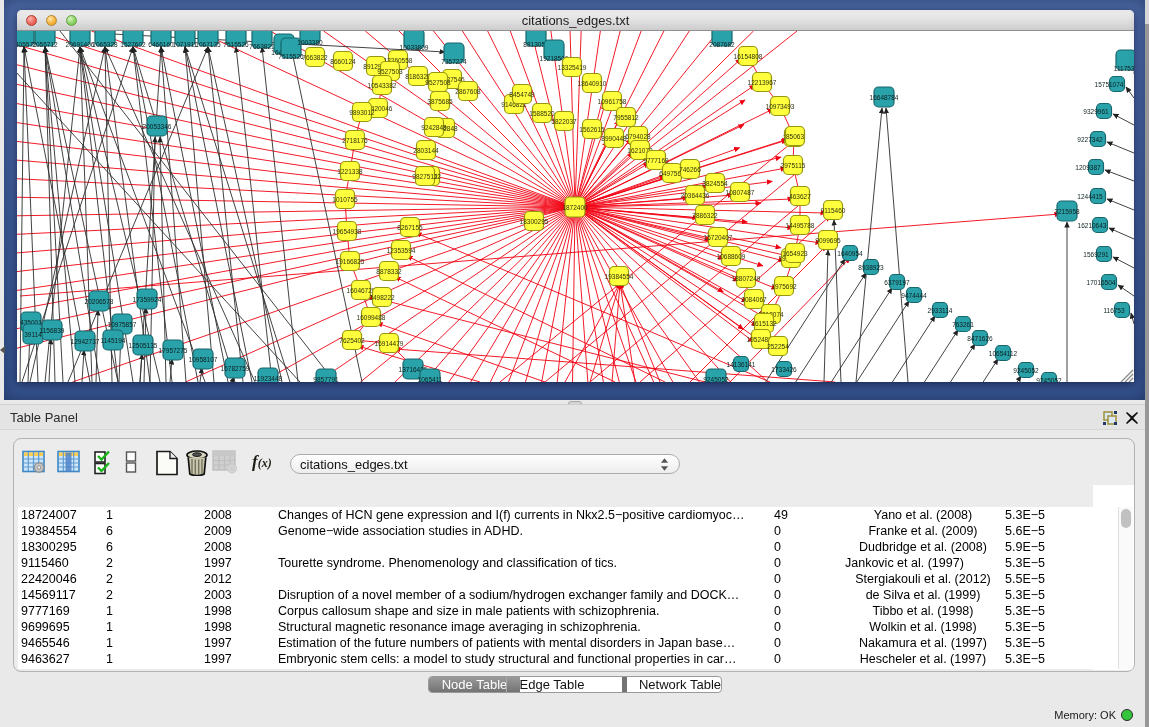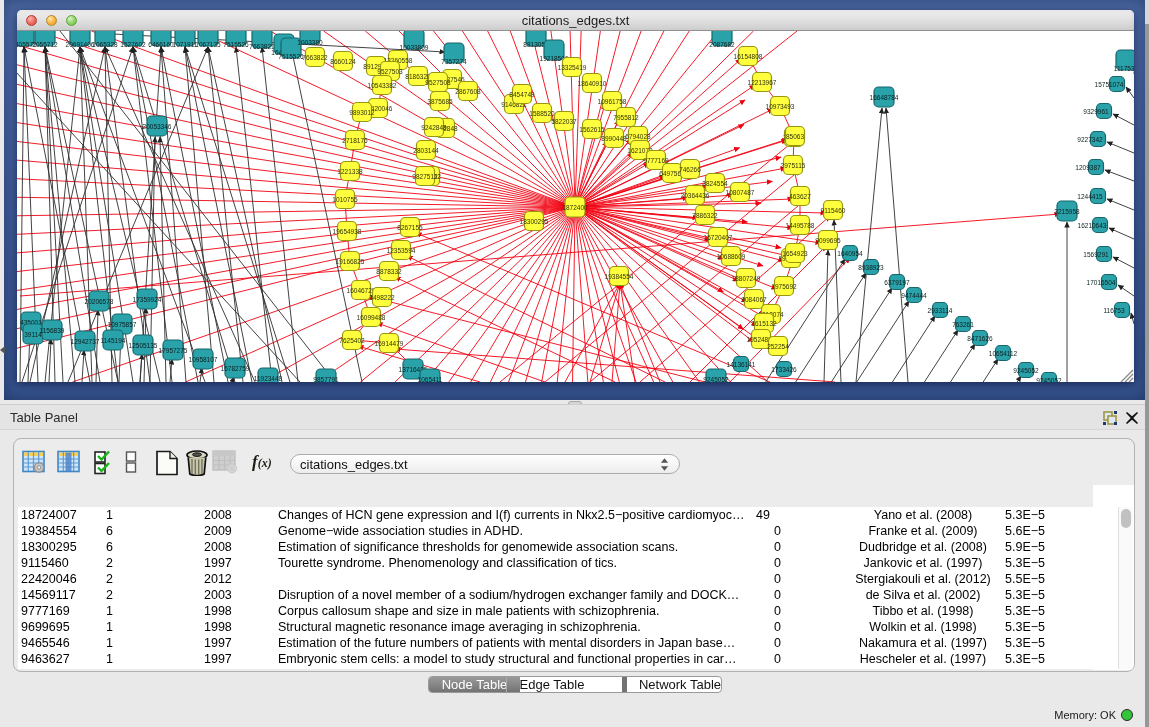--- a/index.html
+++ b/index.html
@@ -913,66 +913,65 @@
   <div style="position:absolute;left:1079px;top:46px;width:43px;height:185px;background:#fff"></div>
 
   <div style="position:absolute;left:1104px;top:68px;width:15px;height:162px;background:#fafafa;border-left:1px solid #e0e0e0"></div>
   <div style="position:absolute;left:1106.5px;top:70px;width:10px;height:19px;background:#c1c1c1;border-radius:5px"></div>
 </div>
 <div class="trow" style="top:507px">
 <span style="left:21px">18724007</span>
     <span style="left:106px">1</span>
     <span style="left:204px">2008</span>
 <span style="left:278px">Changes of HCN gene expression and I(f) currents in Nkx2.5−positive cardiomyoc…</span>
-    <span style="left:756px">49</span>
+    <span style="left:774px">49</span>
 <span style="left:845px;width:156px;text-align:center">Yano et al. (2008)</span>
     <span style="left:1005px">5.3E−5</span>
   </div>
 <div class="trow" style="top:523px">
 <span style="left:21px">19384554</span>
     <span style="left:106px">6</span>
     <span style="left:204px">2009</span>
 <span style="left:278px">Genome−wide association studies in ADHD.</span>
     <span style="left:774px">0</span>
 <span style="left:845px;width:156px;text-align:center">Franke et al. (2009)</span>
     <span style="left:1005px">5.6E−5</span>
   </div>
 <div class="trow" style="top:539px">
 <span style="left:21px">18300295</span>
     <span style="left:106px">6</span>
     <span style="left:204px">2008</span>
-<span style="left:278px">Estimation of significance thresholds for genomewide association scans.</span>
     <span style="left:774px">0</span>
 <span style="left:845px;width:156px;text-align:center">Dudbridge et al. (2008)</span>
     <span style="left:1005px">5.9E−5</span>
   </div>
 <div class="trow" style="top:555px">
 <span style="left:21px">9115460</span>
     <span style="left:106px">2</span>
     <span style="left:204px">1997</span>
 <span style="left:278px">Tourette syndrome. Phenomenology and classification of tics.</span>
     <span style="left:774px">0</span>
-<span style="left:845px;width:156px;text-align:center">Jankovic et al. (1997)</span>
+<span style="left:845px;width:156px;text-align:left">Jankovic et al. (1997)</span>
     <span style="left:1005px">5.3E−5</span>
   </div>
 <div class="trow" style="top:571px">
 <span style="left:21px">22420046</span>
     <span style="left:106px">2</span>
     <span style="left:204px">2012</span>
     <span style="left:774px">0</span>
 <span style="left:845px;width:156px;text-align:center">Stergiakouli et al. (2012)</span>
     <span style="left:1005px">5.5E−5</span>
   </div>
 <div class="trow" style="top:587px">
 <span style="left:21px">14569117</span>
     <span style="left:106px">2</span>
     <span style="left:204px">2003</span>
 <span style="left:278px">Disruption of a novel member of a sodium/hydrogen exchanger family and DOCK…</span>
     <span style="left:774px">0</span>
-<span style="left:845px;width:156px;text-align:center">de Silva et al. (2002)</span>
+<span style="left:845px;width:156px;text-align:center">de Silva et al. (1999)</span>
     <span style="left:1005px">5.3E−5</span>
   </div>
 <div class="trow" style="top:603px">
 <span style="left:21px">9777169</span>
     <span style="left:106px">1</span>
     <span style="left:204px">1998</span>
 <span style="left:278px">Corpus callosum shape and size in male patients with schizophrenia.</span>
     <span style="left:774px">0</span>
 <span style="left:845px;width:156px;text-align:center">Tibbo et al. (1998)</span>
     <span style="left:1005px">5.3E−5</span>

